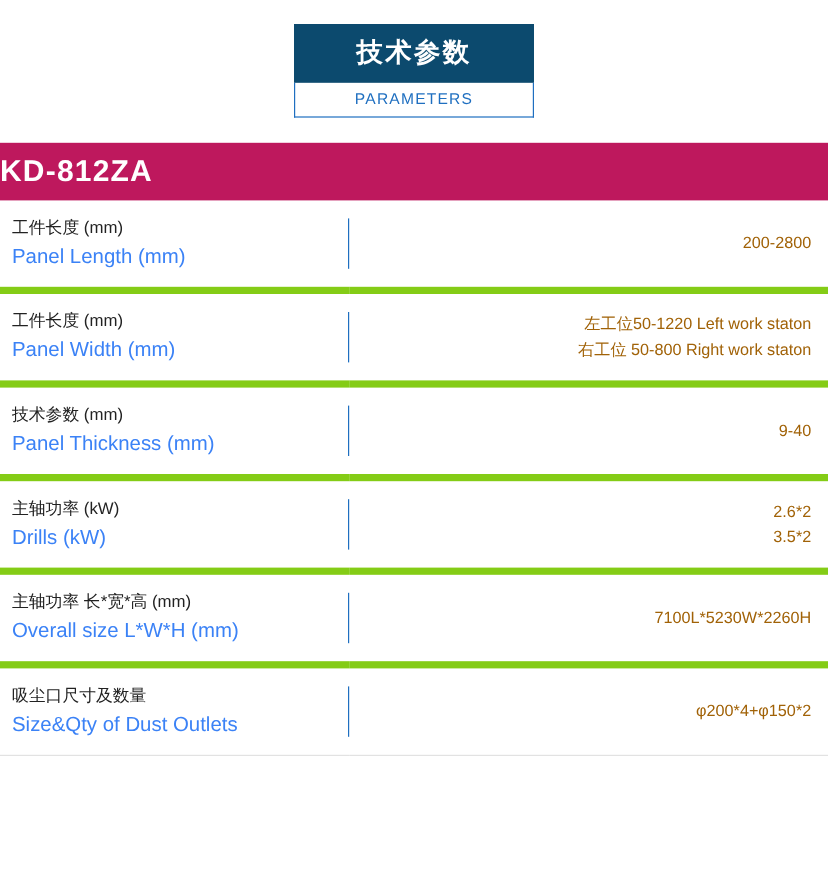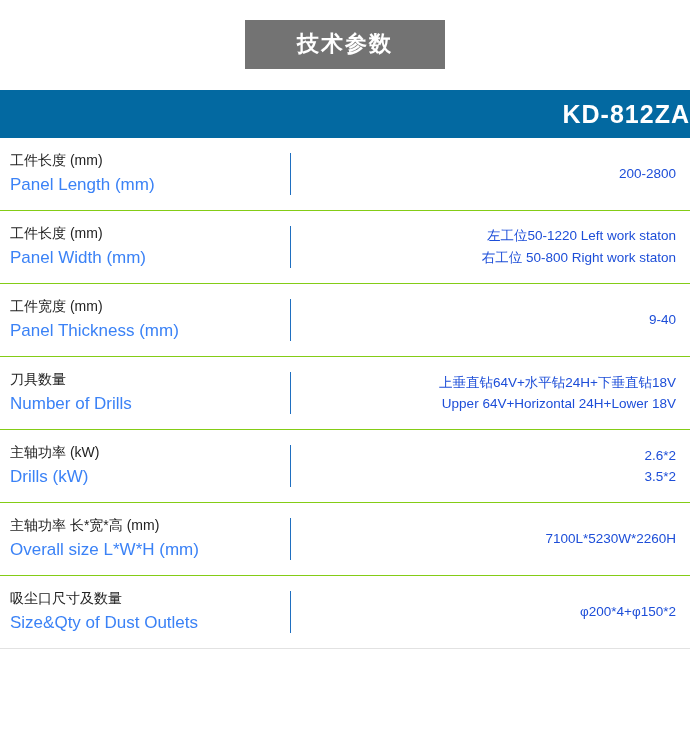--- a/index.html
+++ b/index.html
@@ -19,61 +19,61 @@
   .badge-wrap {
     padding-top: 20px;
     display: flex;
     justify-content: center;
   }
   .badge {
     width: 200px;
     position: relative;
   }
   .badge-top {
-    background: #737373;
+    background: #0c4a6e;
     color: #ffffff;
     font-size: 22px;
     font-weight: bold;
     letter-spacing: 2px;
     text-align: center;
     padding: 9px 0 10px 0;
   }
   .badge-bottom {
     border: 1px solid #1f6fc0;
     border-top: none;
     color: #1f6fc0;
     font-size: 13px;
     letter-spacing: 1px;
     text-align: center;
     padding: 6px 0 7px 0;
   }
 
   
   .title-bar {
     margin-top: 21px;
-    background: #0369a1;
+    background: #be185d;
     height: 48px;
     display: flex;
     align-items: center;
-    justify-content: flex-end;
+    justify-content: flex-start;
   }
   .title-bar .title-text {
     color: #ffffff;
     font-size: 25px;
     font-weight: bold;
     letter-spacing: 1px;
   }
 
   
   .spec-table {
     width: 100%;
     border-collapse: collapse;
   }
   .spec-row {
-    border-bottom: 1px solid #84cc16;
+    border-bottom: 6px solid #84cc16;
   }
   .spec-row:last-child {
     border-bottom: 1px solid #e2e2e2;
   }
   .cell-label {
     width: 42%;
     padding: 12px 0 12px 10px;
     vertical-align: middle;
     line-height: 1.55;
   }
@@ -85,21 +85,21 @@
     width: 1px;
     height: 42px;
     background: #1f6fc0;
     margin: 0 auto;
   }
   .cell-value {
     padding: 12px 14px 12px 0;
     text-align: right;
     vertical-align: middle;
     line-height: 1.6;
-    color: #1d4ed8;
+    color: #a16207;
     font-size: 13.5px;
   }
   .lbl-cn {
     font-size: 14px;
     color: #222222;
     display: block;
   }
   .lbl-en {
     font-size: 17px;
     color: #3b82f6;
@@ -109,20 +109,21 @@
     display: block;
     white-space: nowrap;
   }
 </style>
 </head>
 <body>
 
 <div class="badge-wrap">
   <div class="badge">
     <div class="badge-top">技术参数</div>
+    <div class="badge-bottom">PARAMETERS</div>
   </div>
 </div>
 
 <div class="title-bar">
   <span class="title-text">KD-812ZA</span>
 </div>
 
 <table class="spec-table">
   <tbody>
     <tr class="spec-row">
@@ -147,45 +148,32 @@
           <div class="divider"></div>
         </td>
       <td class="cell-value">
         <span class="val-line">左工位50-1220 Left work staton</span>
         <span class="val-line">右工位 50-800 Right work staton</span>
       </td>
     </tr>
 
     <tr class="spec-row">
       <td class="cell-label">
-        <span class="lbl-cn">工件宽度 (mm)</span>
+        <span class="lbl-cn">技术参数 (mm)</span>
         <span class="lbl-en">Panel Thickness (mm)</span>
       </td>
       <td class="cell-div">
           <div class="divider"></div>
         </td>
       <td class="cell-value">
         <span class="val-line">9-40</span>
       </td>
     </tr>
 
 
-    <tr class="spec-row">
-      <td class="cell-label">
-        <span class="lbl-cn">刀具数量</span>
-        <span class="lbl-en">Number of Drills</span>
-      </td>
-      <td class="cell-div">
-          <div class="divider"></div>
-        </td>
-      <td class="cell-value">
-        <span class="val-line">上垂直钻64V+水平钻24H+下垂直钻18V</span>
-        <span class="val-line">Upper 64V+Horizontal 24H+Lower 18V</span>
-      </td>
-    </tr>
 
     <tr class="spec-row">
       <td class="cell-label">
         <span class="lbl-cn">主轴功率 (kW)</span>
         <span class="lbl-en">Drills (kW)</span>
       </td>
       <td class="cell-div">
           <div class="divider"></div>
         </td>
       <td class="cell-value">

